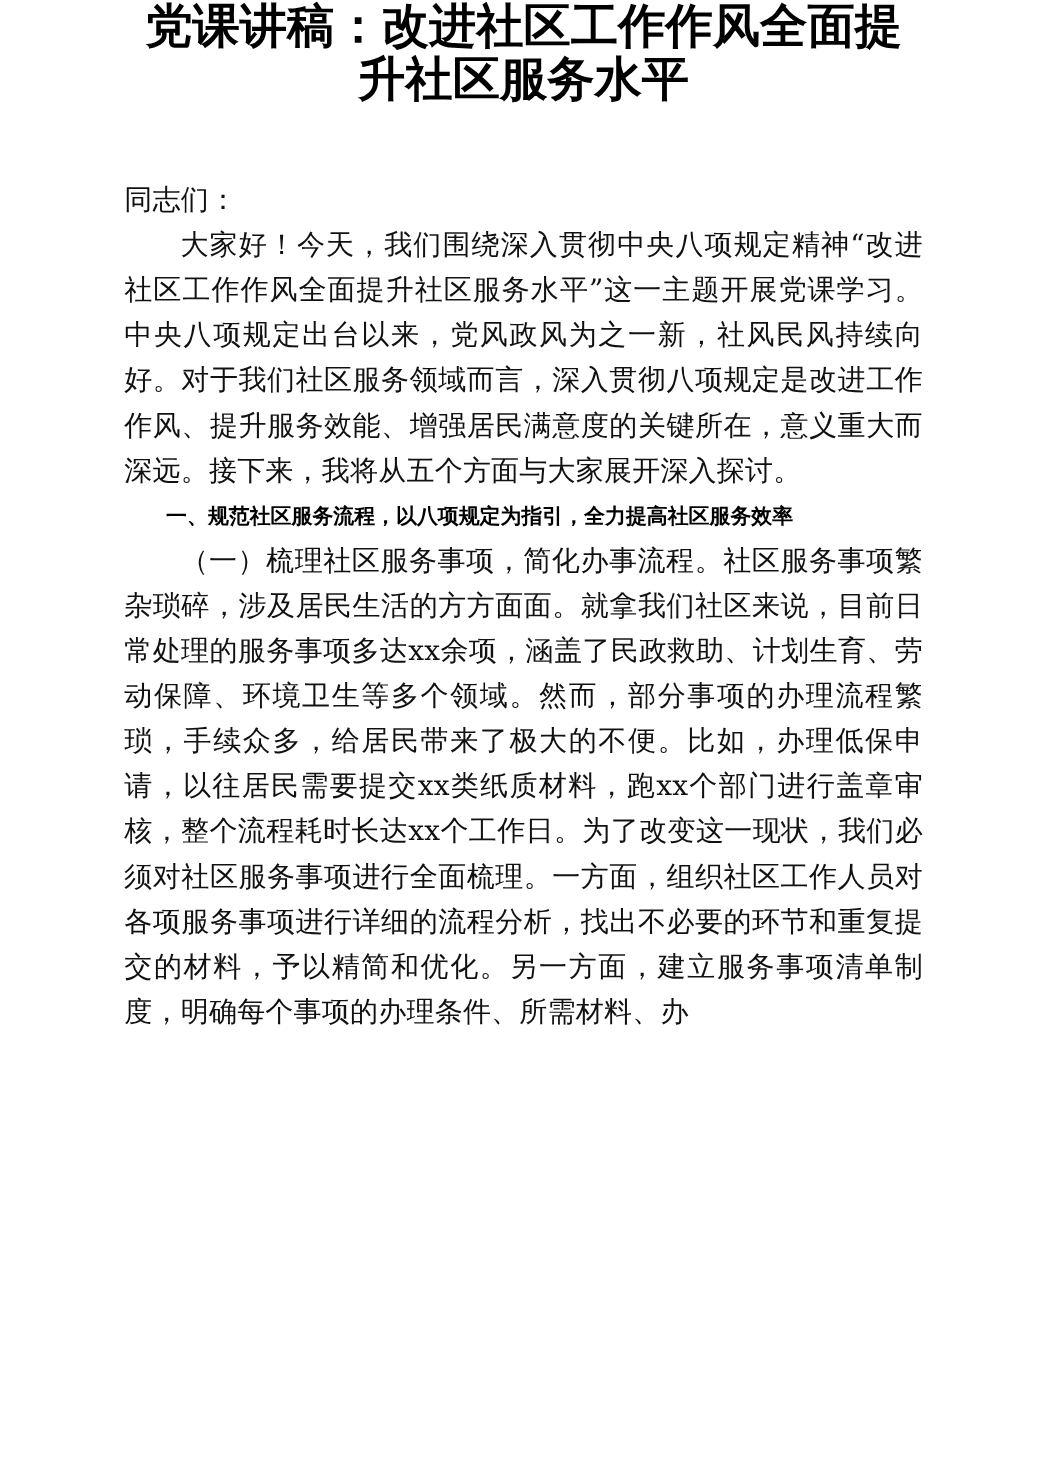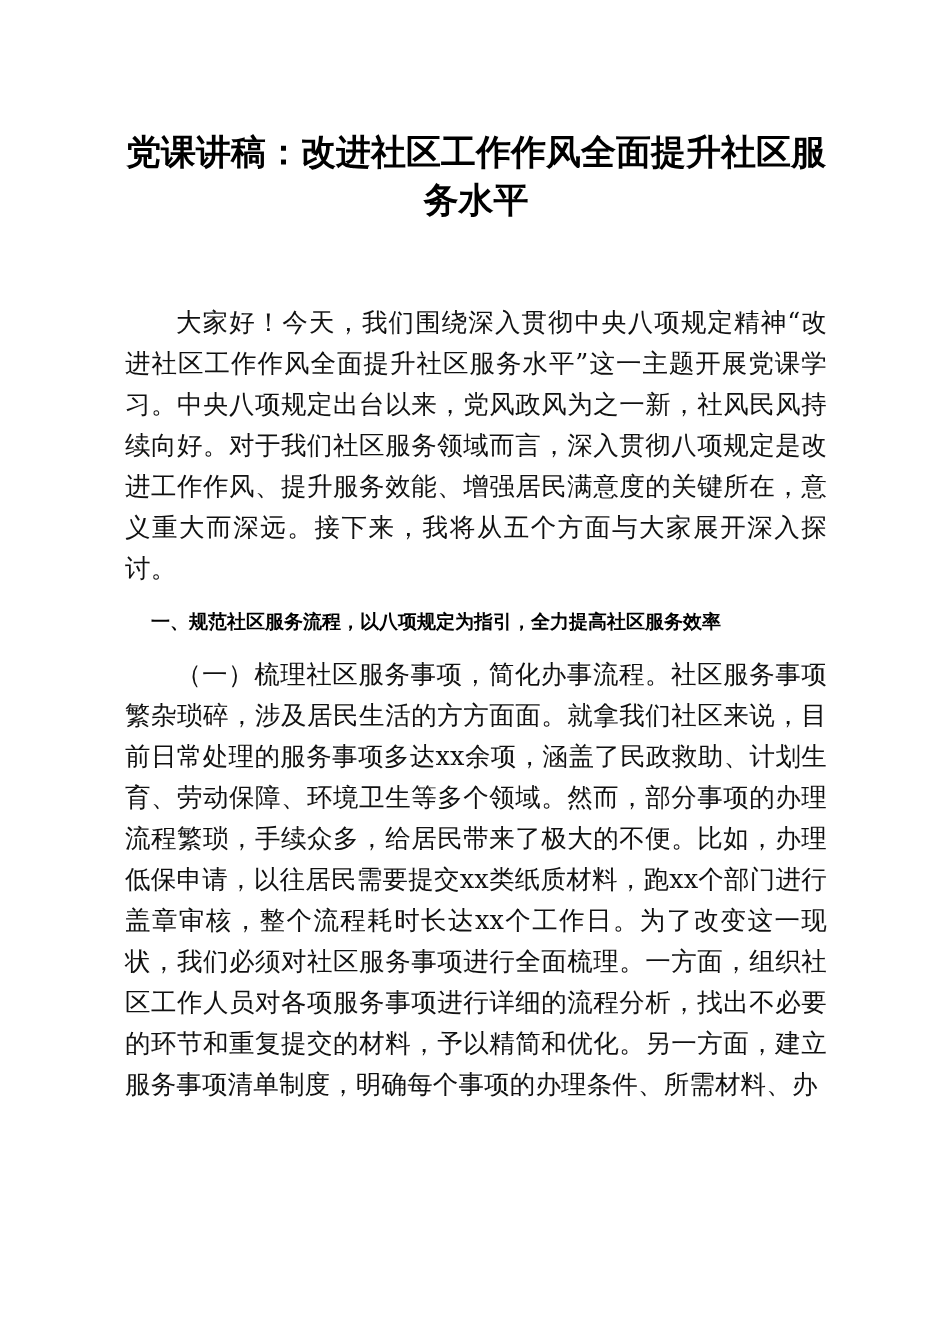--- a/index.html
+++ b/index.html
@@ -20,36 +20,35 @@
   .doc-body {
     position: absolute;
     left: 113px;
     top: 0;
     width: 726px;
   }
   
   .doc-title {
     font-family: "DejaVu Serif", "Liberation Serif", serif;
     font-weight: bold;
-    font-size: 35px;
+    font-size: 43px;
     line-height: 48px;
     color: #000000;
     text-align: center;
     margin: 0;
-    padding-top: 128px;
     letter-spacing: 0px;
     text-align-last: center;
   }
   
   .para {
     font-family: "DejaVu Serif", "Liberation Serif", serif;
     font-size: 25.5px;
     line-height: 41px;
     color: #111111;
-    margin: 12px;
+    margin: 0;
     text-align: justify;
     text-justify: inter-character;
     letter-spacing: 0.15px;
     word-break: break-all;
   }
   .para.indent {
     text-indent: 2em;
   }
   
   .heading {
@@ -70,20 +69,21 @@
 </head>
 <body>
 
 <div class="page">
   <div class="doc-body">
 
     <h1 class="doc-title">党课讲稿：改进社区工作作风全面提升社区服务水平</h1>
 
     <div class="gap-after-title"></div>
 
+    <p class="para salutation">同志们：</p>
 
     <p class="para indent">大家好！今天，我们围绕深入贯彻中央八项规定精神“改进社区工作作风全面提升社区服务水平”这一主题开展党课学习。中央八项规定出台以来，党风政风为之一新，社风民风持续向好。对于我们社区服务领域而言，深入贯彻八项规定是改进工作作风、提升服务效能、增强居民满意度的关键所在，意义重大而深远。接下来，我将从五个方面与大家展开深入探讨。</p>
 
     <p class="heading">一、规范社区服务流程，以八项规定为指引，全力提高社区服务效率</p>
 
     <p class="para indent">（一）梳理社区服务事项，简化办事流程。社区服务事项繁杂琐碎，涉及居民生活的方方面面。就拿我们社区来说，目前日常处理的服务事项多达xx余项，涵盖了民政救助、计划生育、劳动保障、环境卫生等多个领域。然而，部分事项的办理流程繁琐，手续众多，给居民带来了极大的不便。比如，办理低保申请，以往居民需要提交xx类纸质材料，跑xx个部门进行盖章审核，整个流程耗时长达xx个工作日。为了改变这一现状，我们必须对社区服务事项进行全面梳理。一方面，组织社区工作人员对各项服务事项进行详细的流程分析，找出不必要的环节和重复提交的材料，予以精简和优化。另一方面，建立服务事项清单制度，明确每个事项的办理条件、所需材料、办</p>
 
   </div>
 </div>
 

